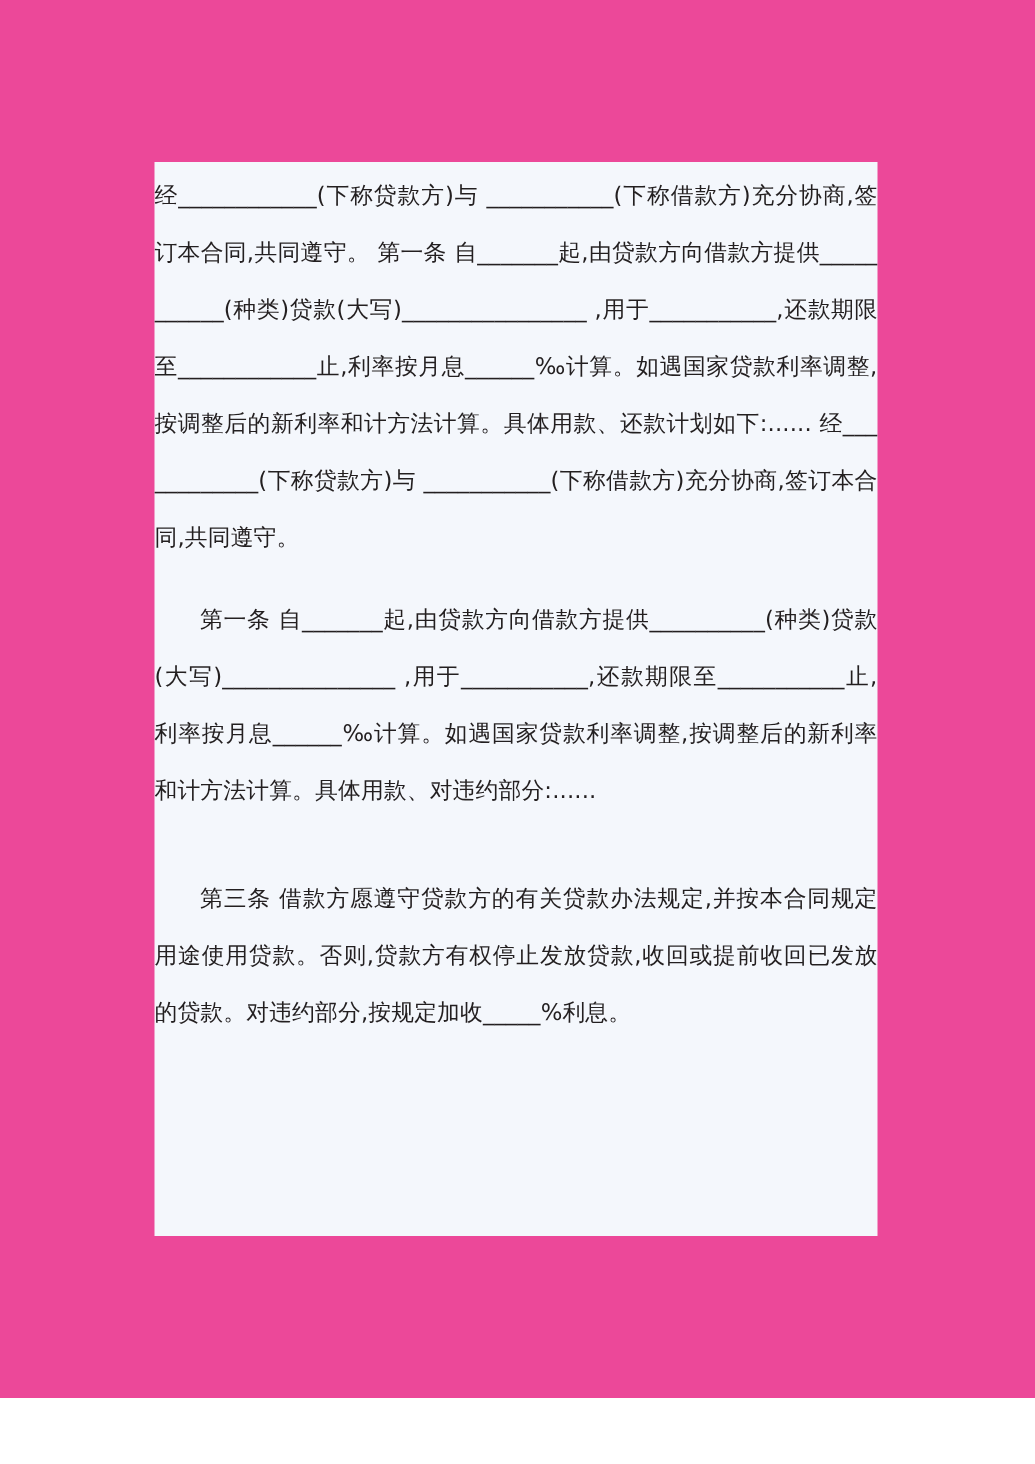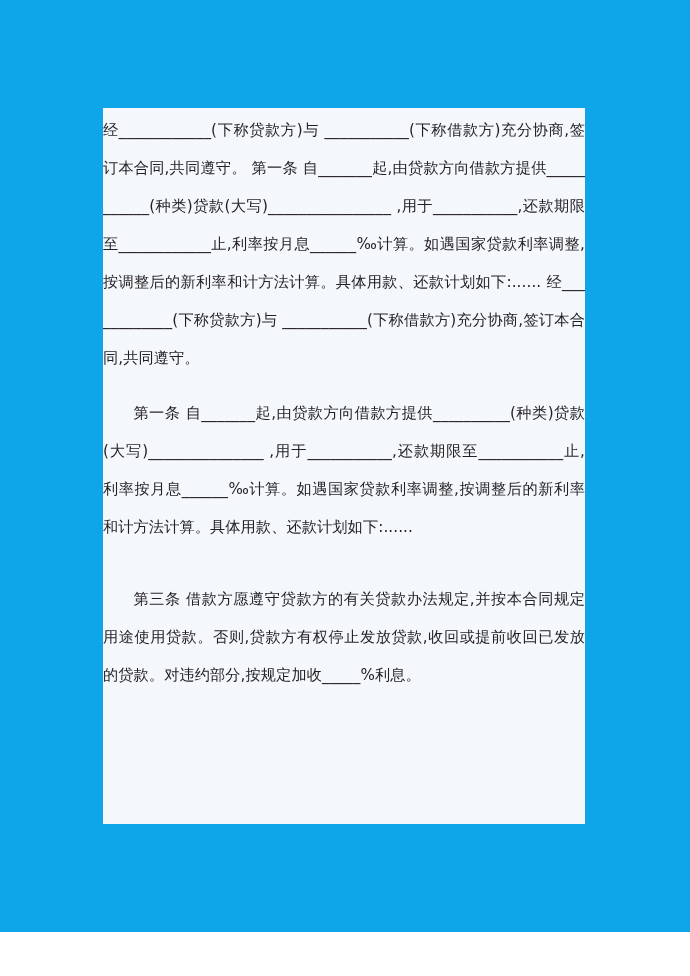--- a/index.html
+++ b/index.html
@@ -15,21 +15,21 @@
     position: relative;
   }
 
   
   .page-sheet {
     position: absolute;
     left: 0;
     top: 0;
     width: 690px;
     height: 932px;
-    background: #0ea5e9;
+    background: #ec4899;
     box-sizing: border-box;
   }
 
   
   .content-block {
     position: absolute;
     left: 103px;
     top: 108px;
     width: 482px;
     height: 716px;
@@ -73,21 +73,21 @@
 
 <div class="page-sheet">
 
   <div class="content-block">
     <div class="doc-body">
 
       <p class="para p-first">经____________(下称贷款方)与 ___________(下称借款方)充分协商,签订本合同,共同遵守。 第一条 自_______起,由贷款方向借款方提供___________(种类)贷款(大写)________________ ,用于___________,还款期限至____________止,利率按月息______‰计算。如遇国家贷款利率调整,按调整后的新利率和计方法计算。具体用款、还款计划如下:...... 经____________(下称贷款方)与 ___________(下称借款方)充分协商,签订本合同,共同遵守。</p>
 
       <div class="gap-sm"></div>
 
-      <p class="para indent">第一条 自_______起,由贷款方向借款方提供__________(种类)贷款(大写)_______________ ,用于___________,还款期限至___________止,利率按月息______‰计算。如遇国家贷款利率调整,按调整后的新利率和计方法计算。具体用款、还款计划如下:......</p>
+      <p class="para indent">第一条 自_______起,由贷款方向借款方提供__________(种类)贷款(大写)_______________ ,用于___________,还款期限至___________止,利率按月息______‰计算。如遇国家贷款利率调整,按调整后的新利率和计方法计算。具体用款、对违约部分:......</p>
 
       <div class="gap-md"></div>
 
 
       <div class="gap-md"></div>
 
       <p class="para indent">第三条 借款方愿遵守贷款方的有关贷款办法规定,并按本合同规定用途使用贷款。否则,贷款方有权停止发放贷款,收回或提前收回已发放的贷款。对违约部分,按规定加收_____%利息。</p>
 
       <div class="gap-md"></div>
 

